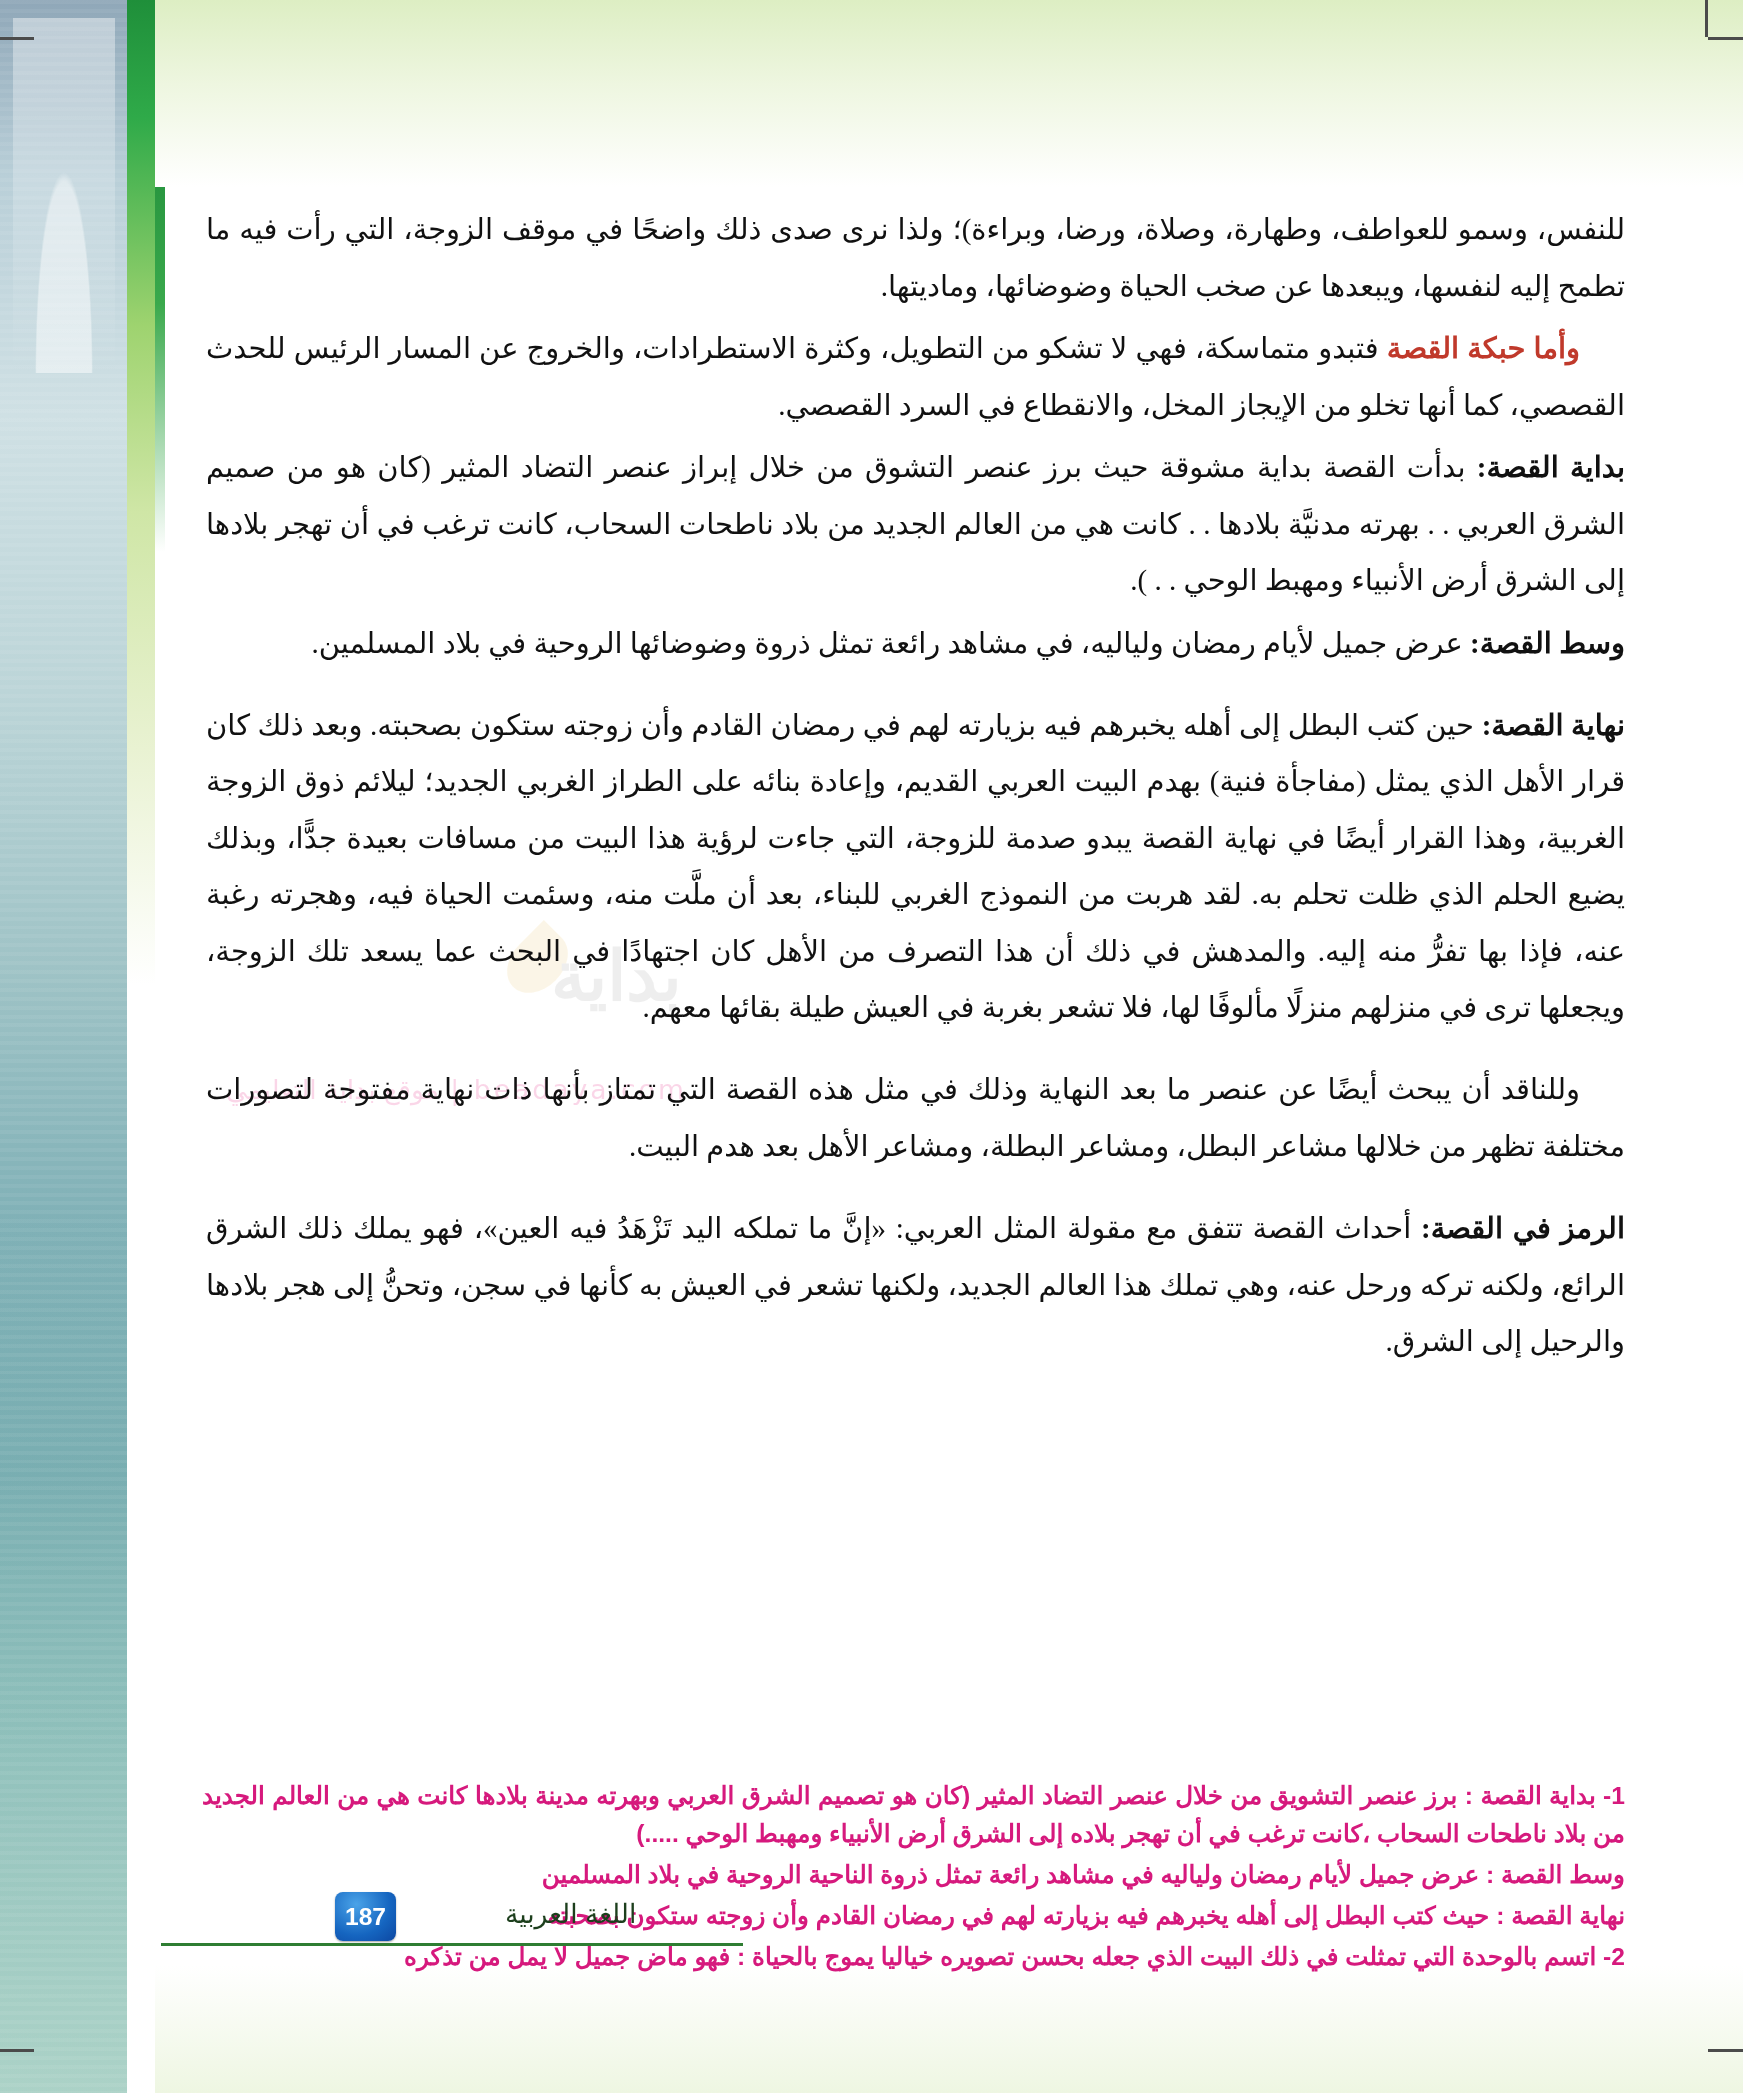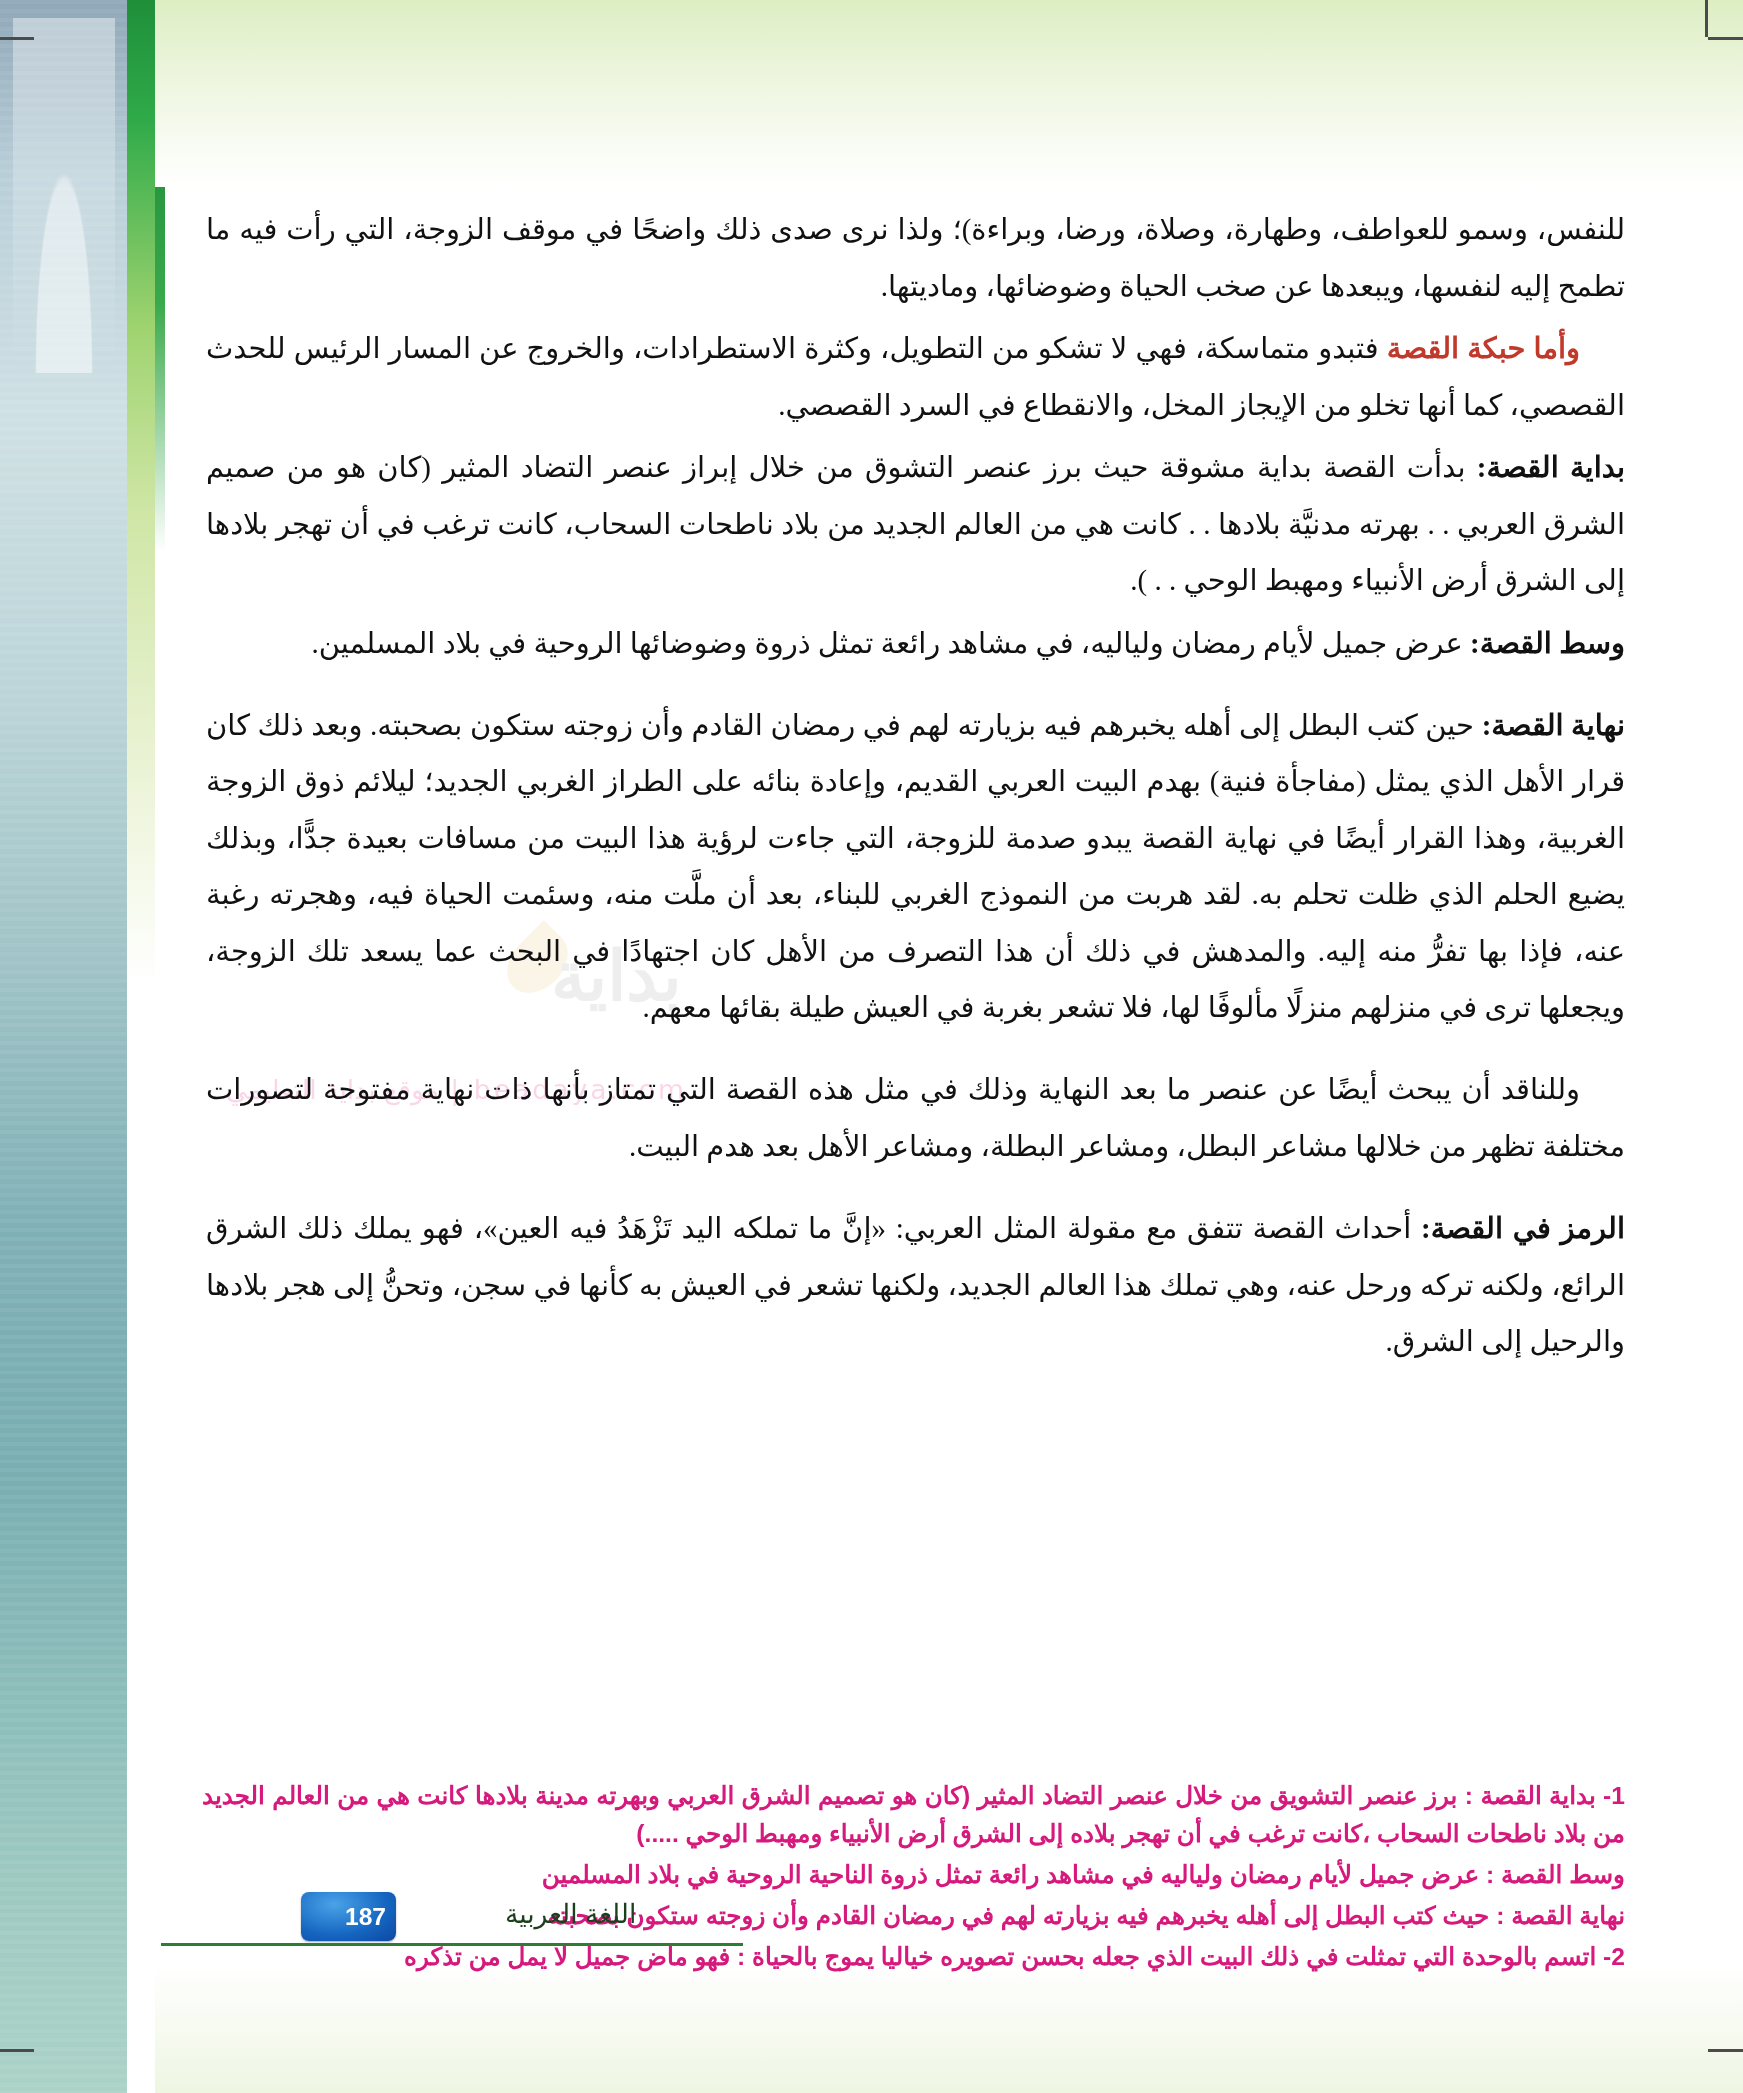--- a/index.html
+++ b/index.html
@@ -190,21 +190,20 @@
     background: radial-gradient(ellipse at 35% 25%, #4aa3e8 0%, #1565c0 60%, #0d47a1 100%);
     border-radius: 7.9px;
     color: #ffffff;
     font-family: "Liberation Sans", sans-serif;
     font-weight: bold;
     font-size: 24.6px;
     display: flex;
     align-items: center;
     justify-content: center;
     box-shadow: 0 1px 2px rgba(0,0,0,.35);
-    padding-left: 34px;
   }
   .subject {
     position: absolute;
     right: 9.9px;
     top: 5.9px;
     width: 325px;
     text-align: center;
     font-family: "Liberation Sans", sans-serif;
     font-weight: normal;
     font-size: 26.6px;

